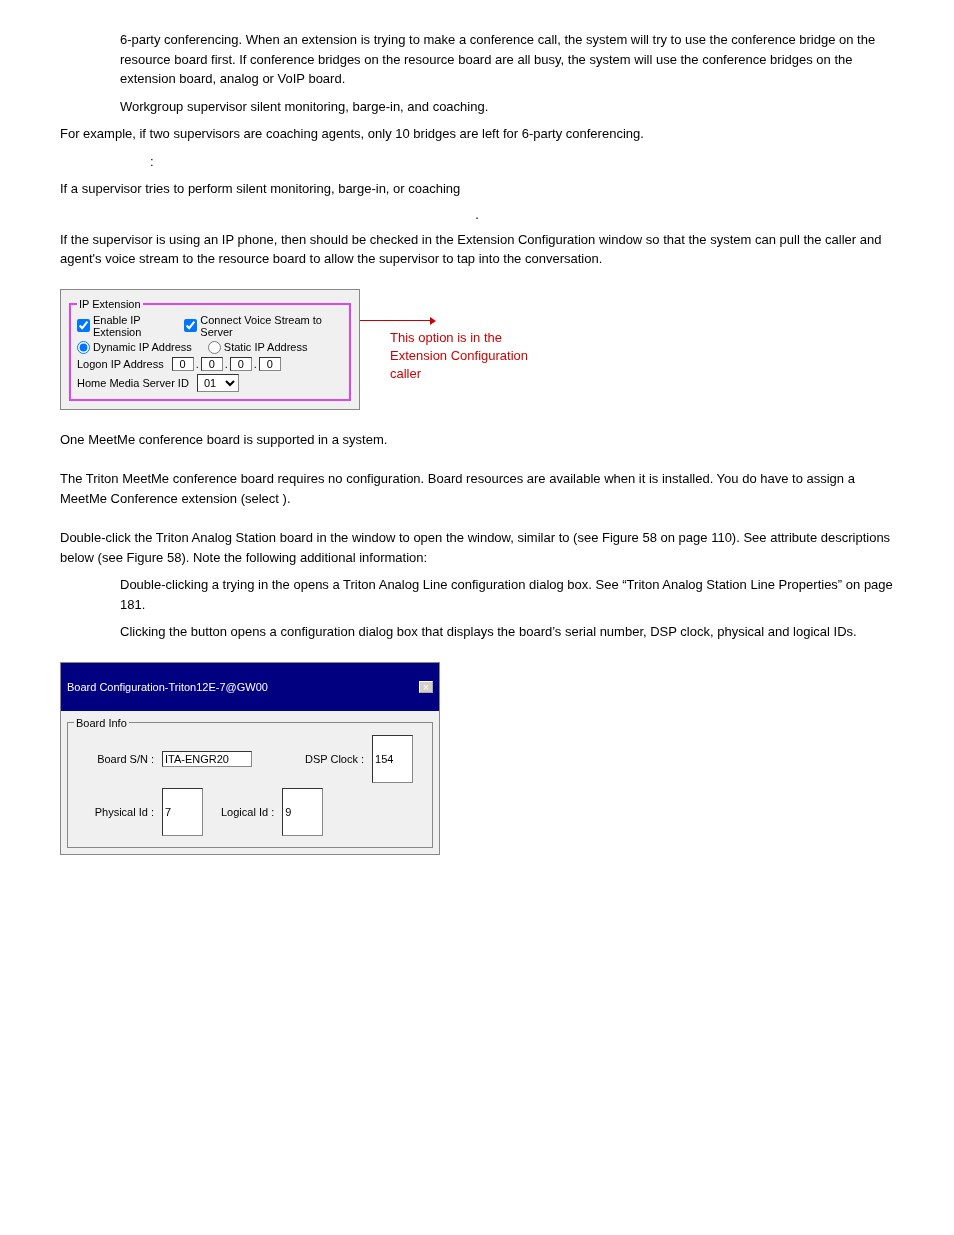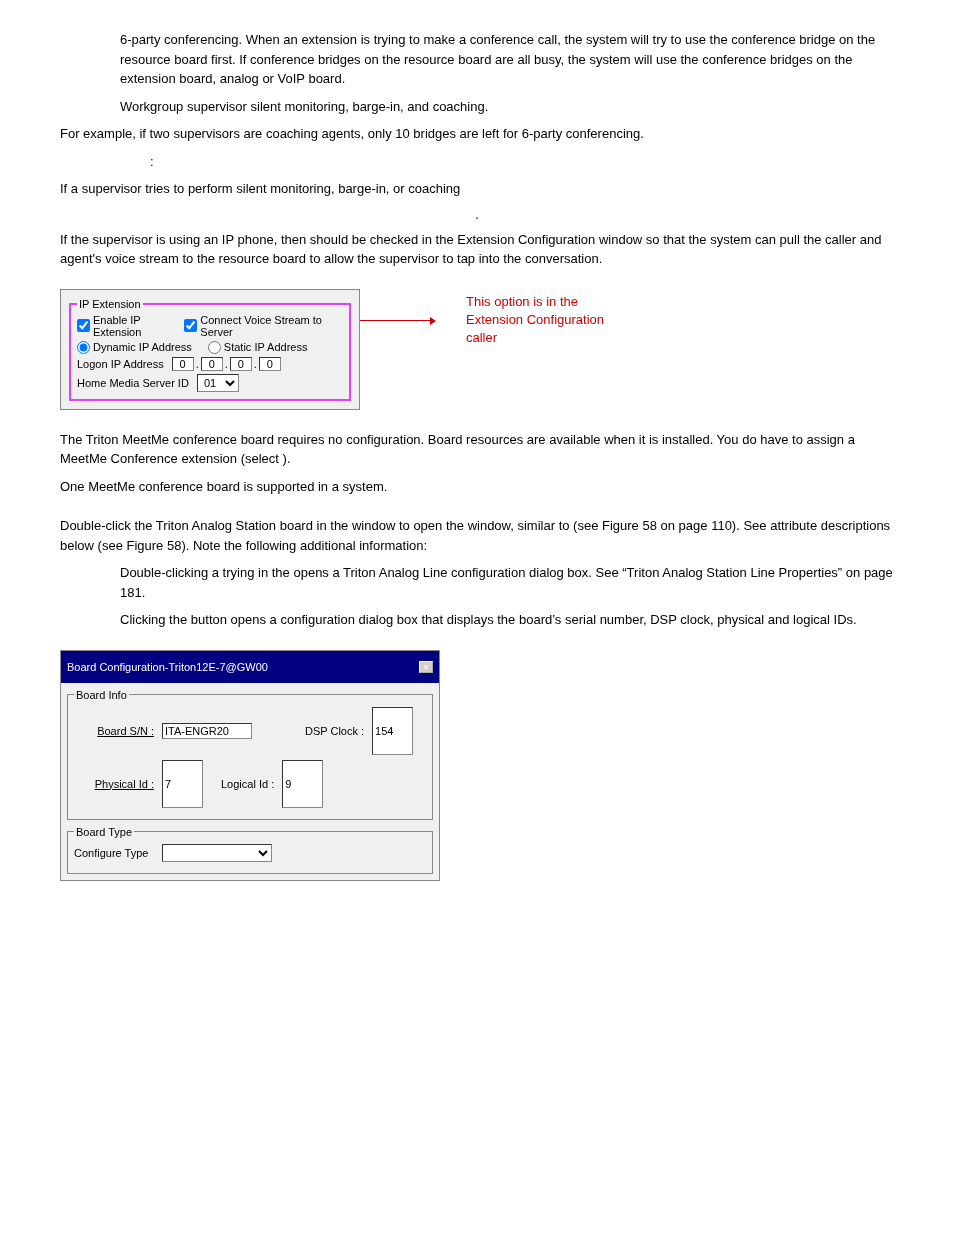--- a/index.html
+++ b/index.html
@@ -93,21 +93,21 @@
       border: 1px solid #888;
       background: #f0f0f0;
       width: 380px;
       font-size: 11px;
       font-family: 'MS Sans Serif', Arial, sans-serif;
     }
     .board-title-bar {
       background: #000080;
       color: #fff;
       font-size: 11px;
-      padding: 10px 6px;
+      padding: 18px 6px;
       display: flex;
       justify-content: space-between;
       align-items: center;
     }
     .board-close-btn {
       background: #d4d0c8;
       border: 1px outset #fff;
       font-size: 10px;
       width: 14px;
       height: 12px;
@@ -126,21 +126,20 @@
     .board-row {
       display: flex;
       align-items: center;
       margin-bottom: 5px;
       font-size: 11px;
       gap: 8px;
     }
     .board-label {
       width: 80px;
       text-align: right;
-      text-decoration: underline;
     }
     .board-input {
       border: 1px inset #888;
       background: #fff;
       width: 90px;
       font-size: 11px;
       padding: 1px 2px;
     }
     .board-input-sm {
       border: 1px inset #888;
@@ -234,40 +233,40 @@
 
         <div class="dialog-row">
           <span style="margin-right:8px;">Home Media Server ID</span>
           <select class="dialog-input">
             <option>01</option>
           </select>
         </div>
       </fieldset>
     </div>
 
-    <div style="display:flex; align-items:flex-start; margin-left:0;">
+    <div style="display:flex; align-items:flex-start; margin-left:0;flex-direction:column;">
       <div style="display:flex; align-items:center; margin-top:28px;">
         <div style="width:70px; height:1px; background:#cc0000;"></div>
         <div style="width:0; height:0; border-top:4px solid transparent; border-bottom:4px solid transparent; border-left:6px solid #cc0000;"></div>
       </div>
       <div class="annotation-box">
         <div class="annotation-text">This option is in the</div>
         <div class="annotation-text">Extension Configuration</div>
         <div class="annotation-text">caller</div>
       </div>
     </div>
   </div>
 
+  <div class="para">
+    <span>One MeetMe conference board is supported in a system.</span>
+  </div>
+
   <div class="para section-gap">
     <span>The Triton MeetMe conference board requires no configuration. Board resources are available when it is installed. You do have to assign a MeetMe Conference extension (select</span>
     <span>).</span>
-  </div>
-
-  <div class="para">
-    <span>One MeetMe conference board is supported in a system.</span>
   </div>
 
   <div class="para section-gap">
     <span>Double-click the Triton Analog Station board in the</span>
     <span>window to open the</span>
     <span>window, similar to (see Figure 58 on page 110). See attribute descriptions below (see Figure 58). Note the following additional information:</span>
   </div>
 
   <div class="indent1 para">
     <span>Double-clicking a trying in the</span>
@@ -295,25 +294,16 @@
           <input class="board-input-sm" type="text" value="154" style="">
         </div>
         <div class="board-row">
           <span class="board-label">Physical Id :</span>
           <input class="board-input-sm" type="text" value="7" style="">
           <span style="margin-left:10px;">Logical Id :</span>
           <input class="board-input-sm" type="text" value="9" style="">
         </div>
       </fieldset>
 
-      <fieldset class="board-group">
-        <legend>Board Type</legend>
-        <div class="board-row">
-          <span style="margin-right:6px;">Configure Type</span>
-          <select class="select-input">
-            <option></option>
-          </select>
-        </div>
-      </fieldset>
     </div>
   </div>
 
 </div>
 
 </body></html>

